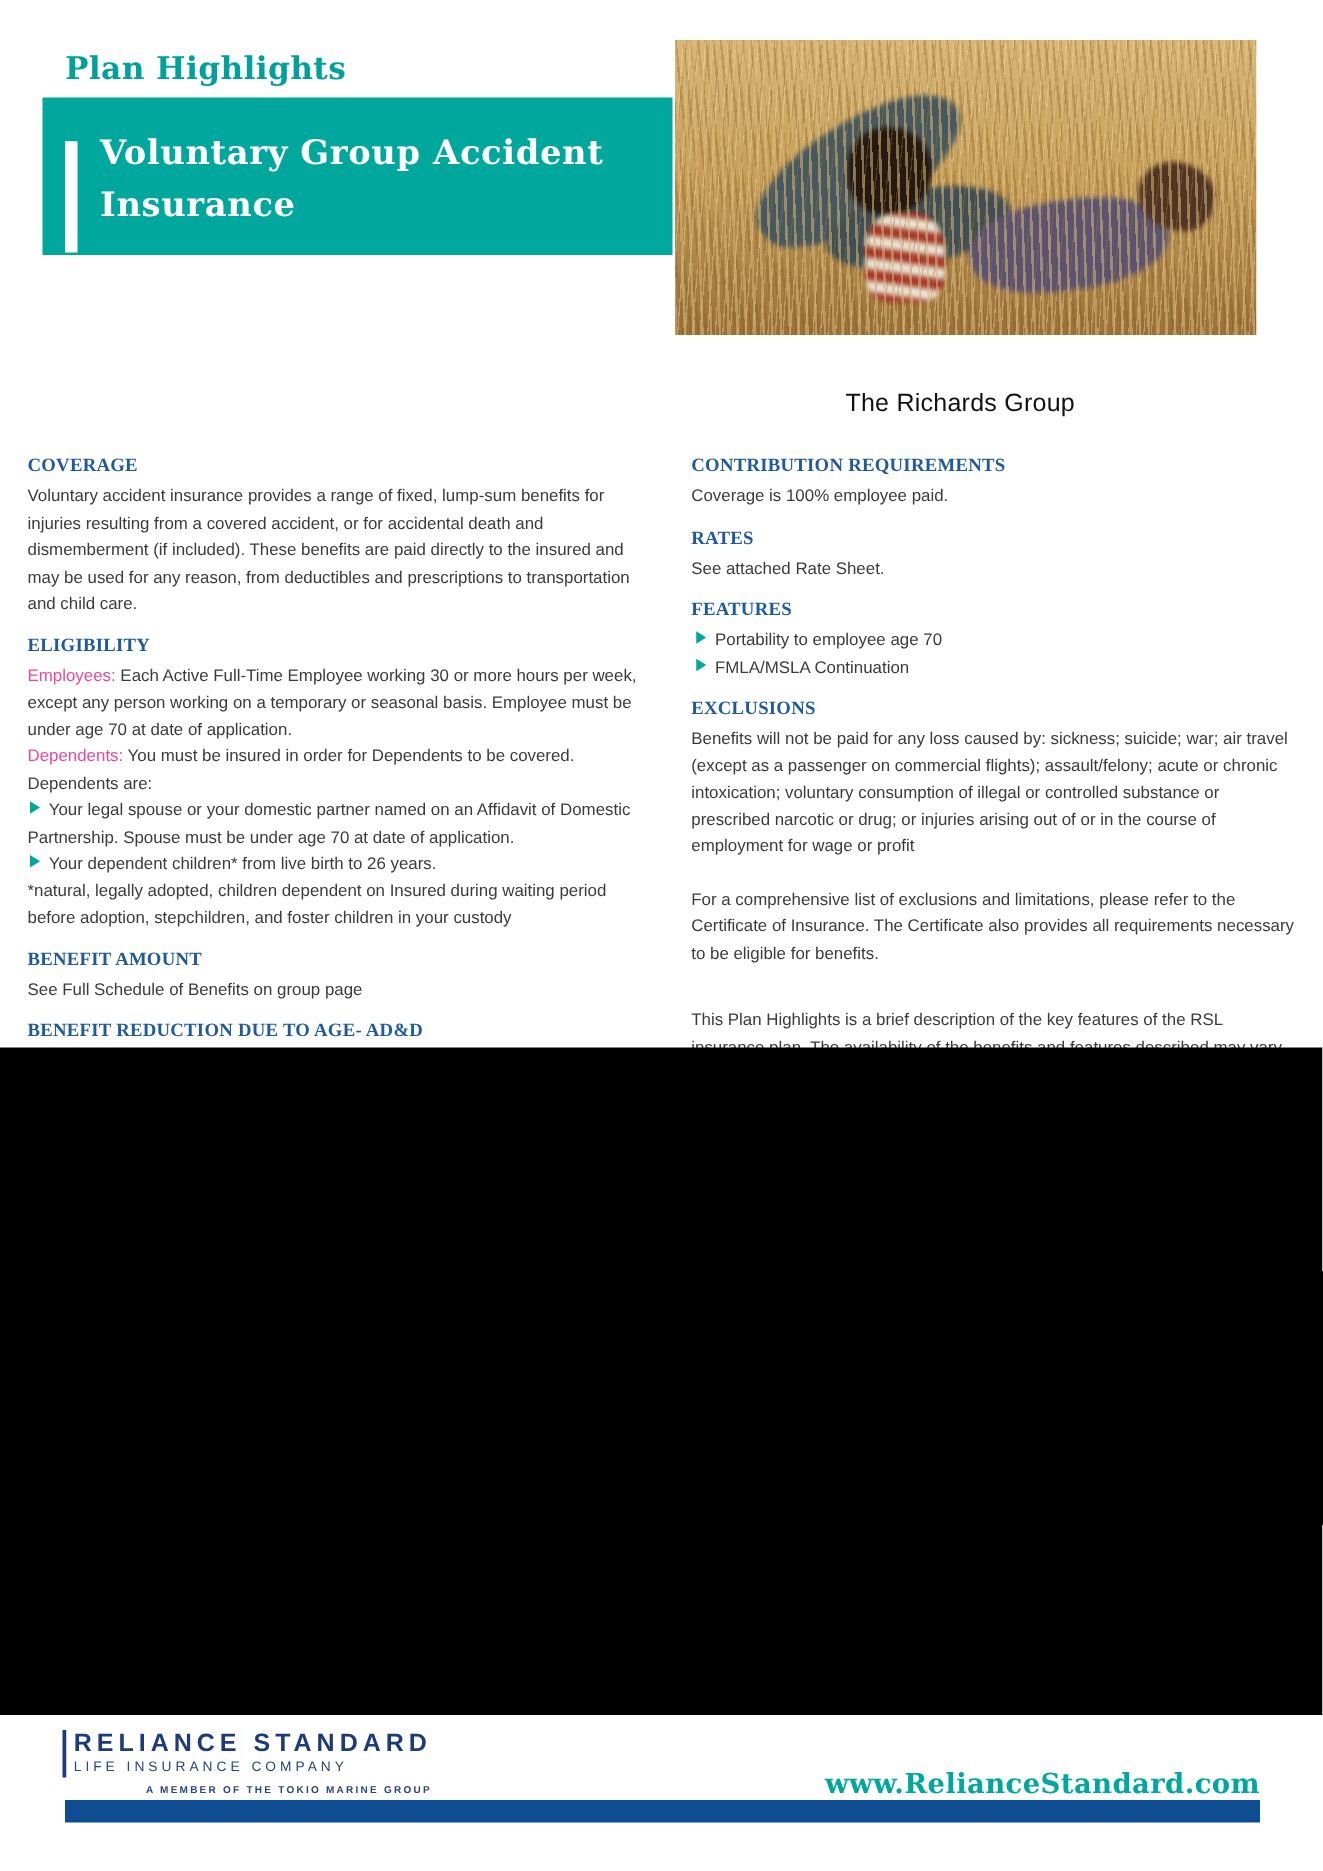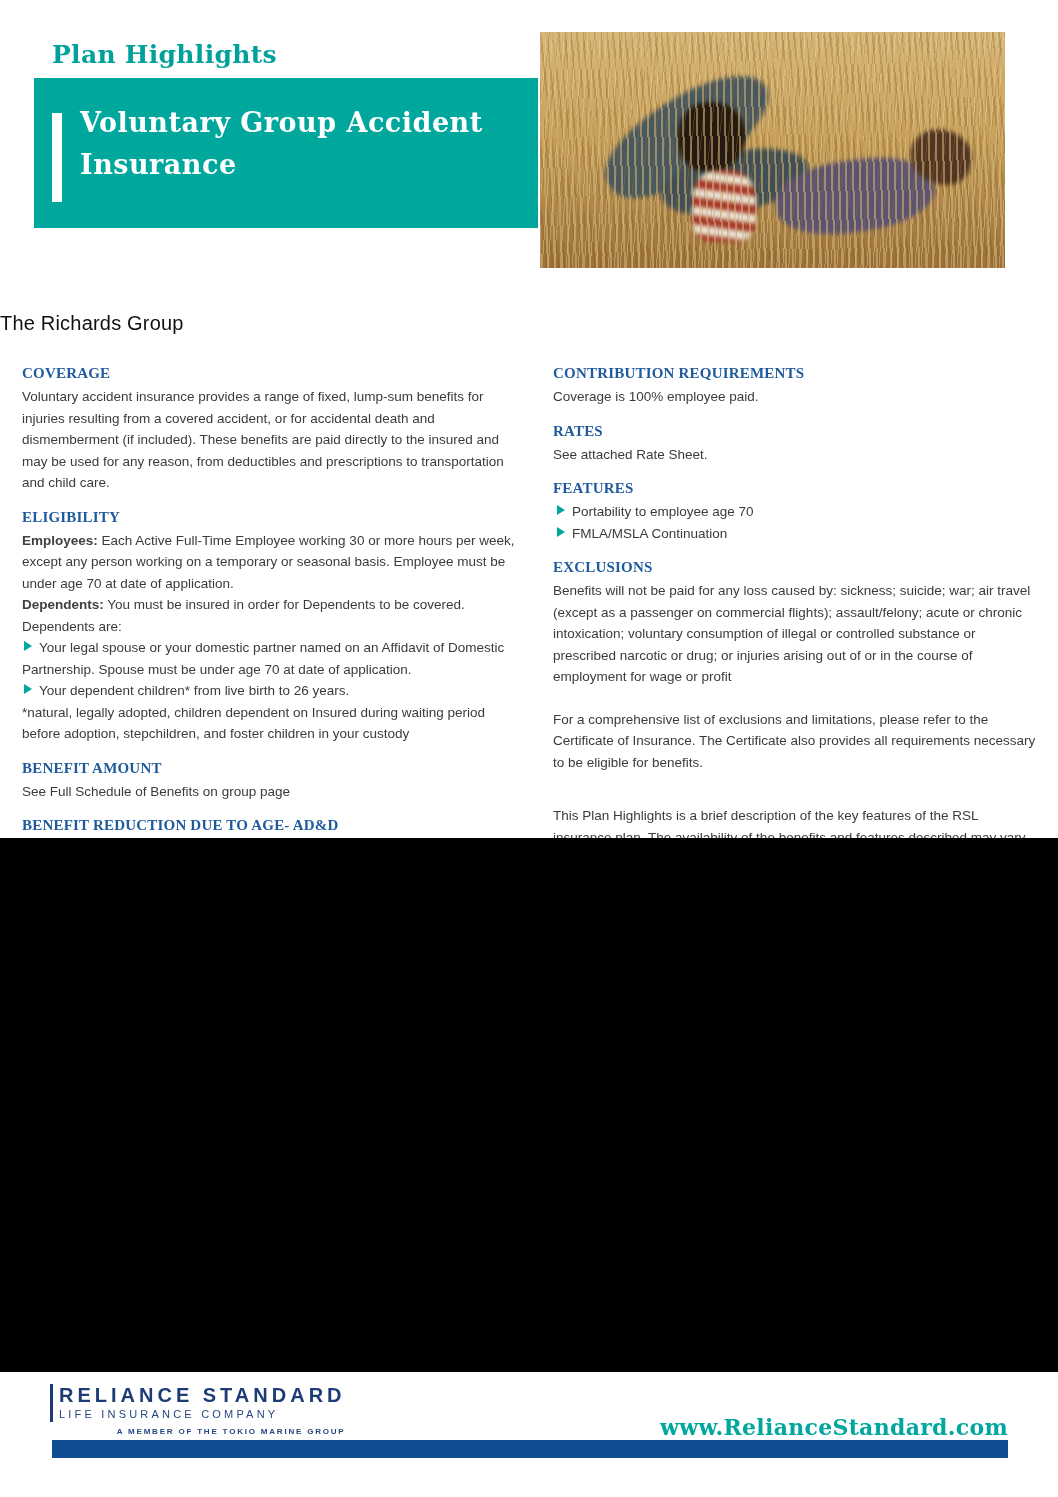--- a/index.html
+++ b/index.html
@@ -9,21 +9,21 @@
     font-family:"Liberation Sans", sans-serif;
     color:#3b3b3b;
   }
   
   .page-title {
     position:absolute; left:52px; top:40px;
     font-family:"DejaVu Serif", serif; font-weight:bold;
     font-size:25px; color:#00a19a; letter-spacing:0.3px;
   }
   .banner {
-    position:absolute; left:34px; top:78px; width:504px; height:150px;
+    position:absolute; left:34px; top:78px; width:504px; height:126px;
     background:#00a79d;
   }
   .banner-bar {
     position:absolute; left:18px; top:35px; width:10px; height:89px;
     background:#ffffff;
   }
   .banner-title {
     position:absolute; left:46px; top:24px;
     font-family:"DejaVu Serif", serif; font-weight:bold;
     font-size:27px; line-height:42px; color:#ffffff; letter-spacing:0.5px;
@@ -70,38 +70,38 @@
   .photo-grass-overlay {
     position:absolute; left:0; top:0; width:100%; height:100%;
     background:
       repeating-linear-gradient(88deg, rgba(216,184,120,0.55) 0 2px, transparent 2px 7px),
       repeating-linear-gradient(96deg, rgba(160,115,55,0.35) 0 1px, transparent 1px 9px);
     filter:none;
   }
   
   .group-name {
     position:absolute; left:0; top:312px; width:860px;
-    text-align:left; font-size:20px; font-weight:500; color:#111111;
+    text-align:right; font-size:20px; font-weight:500; color:#111111;
     letter-spacing:0.2px;
   }
   
   .col { position:absolute; top:348px; font-size:13.5px; line-height:21.5px; }
   .col-left  { left:22px;  width:493px; }
   .col-right { left:553px; width:484px; }
   .sec-heading {
     font-family:"Liberation Serif", serif; font-weight:bold;
     font-size:15px; line-height:19px; color:#1f5a9d; letter-spacing:0.2px;
     margin-top:14px; margin-bottom:3px;
   }
   .sec-heading.first { margin-top:16px; }
   .sec-subheading {
     font-family:"Liberation Serif", serif; font-weight:normal;
     font-size:15px; line-height:21px; color:#1f5a9d; margin-bottom:2px;
   }
-  .bold-label { font-weight:bold; color:#404040; }
+  .bold-label { font-weight:normal; color:#ec4899; }
   .bullet-line { position:relative; }
   .tri {
     display:inline-block; width:0; height:0; vertical-align:1px;
     border-left:8px solid #00a79d;
     border-top:5px solid transparent; border-bottom:5px solid transparent;
     margin-right:7px; margin-left:2px;
   }
   .feature-item { margin-left:2px; }
   
   .red-table { margin:3px 0 0 10px; border-collapse:collapse; font-size:13.5px; color:#2f2f2f; }

